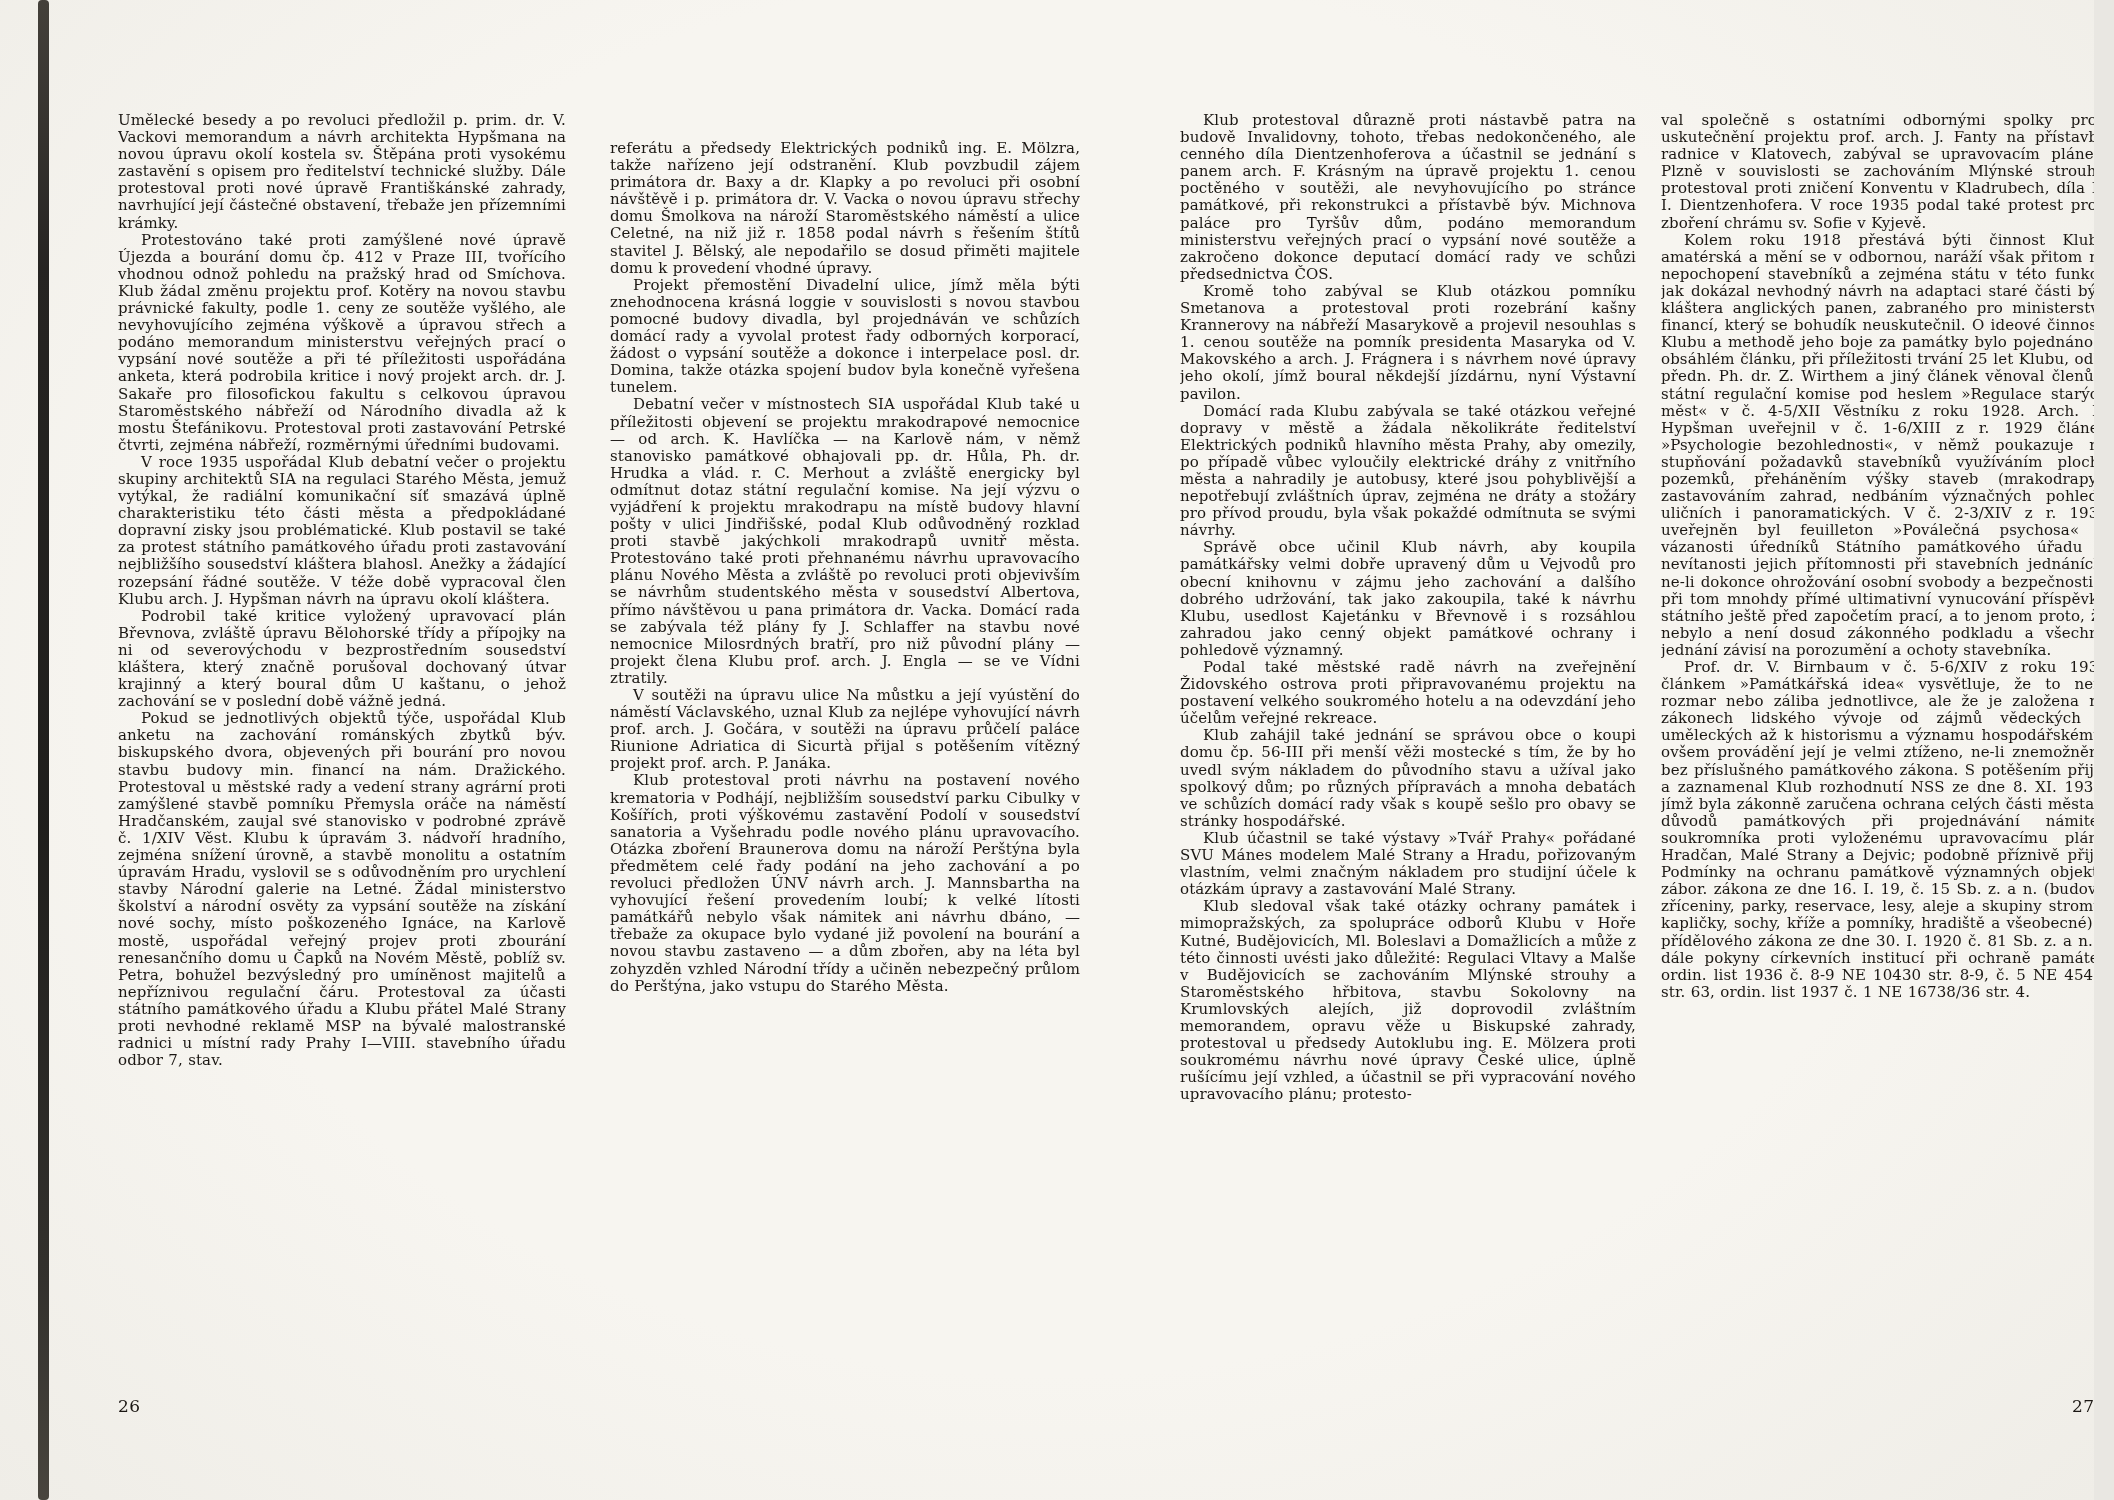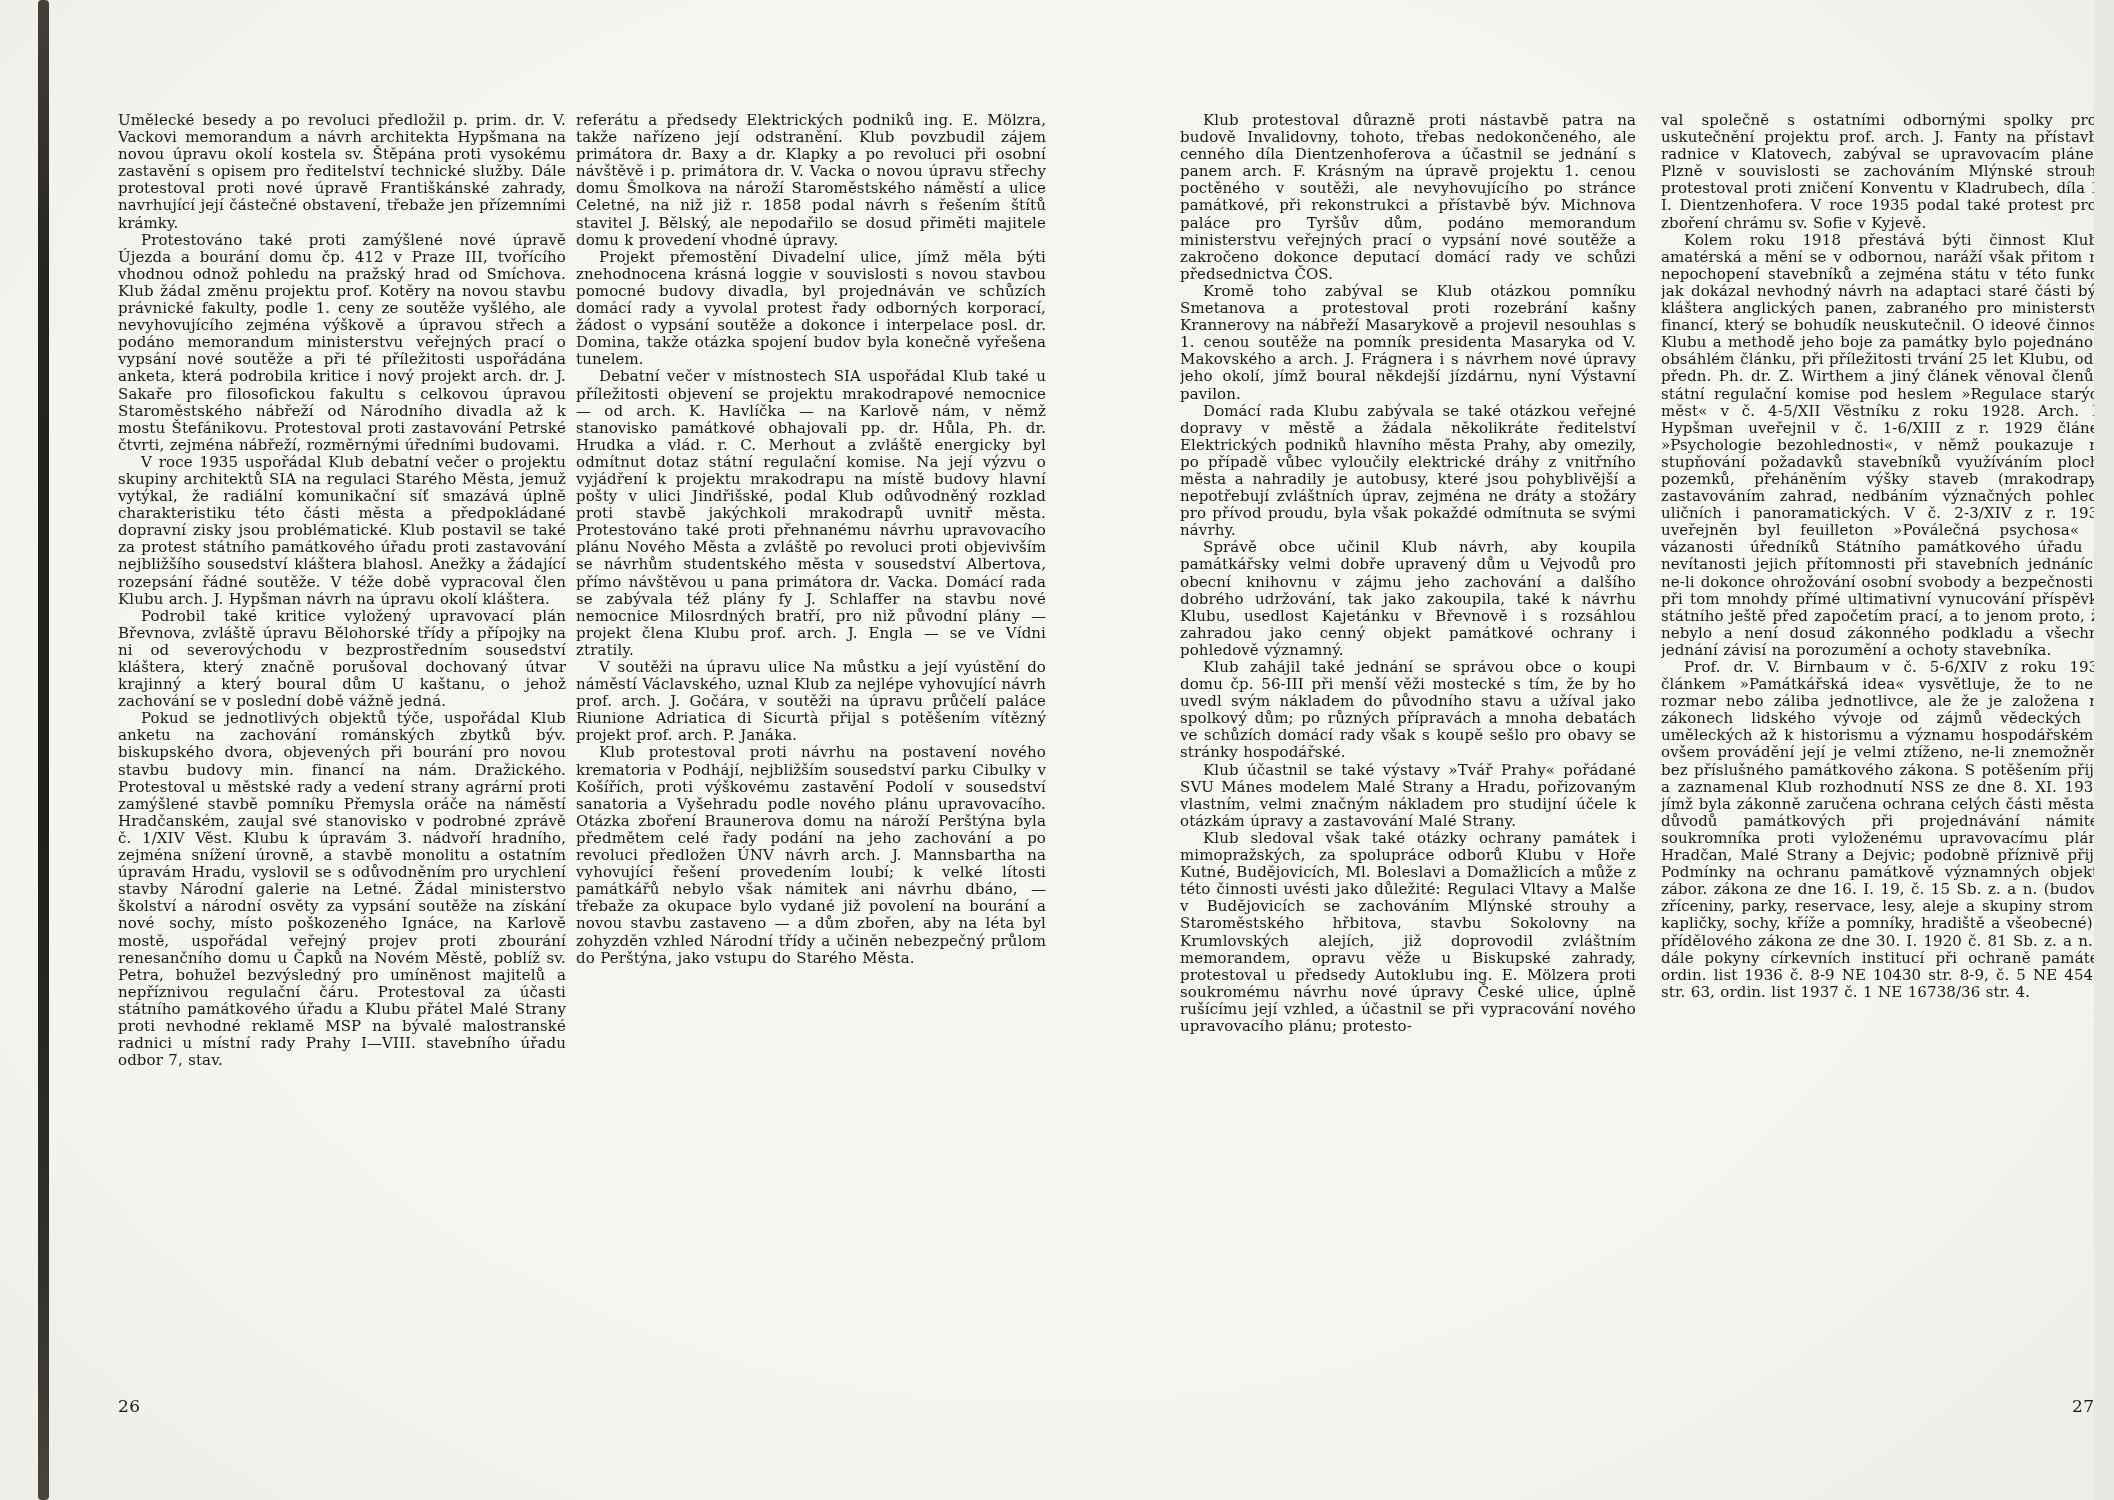--- a/index.html
+++ b/index.html
@@ -30,21 +30,21 @@
     overflow: hidden;
     font-size: 15px;
     line-height: 17.1px;
     text-align: justify;
     text-align-last: left;
     letter-spacing: 0.1px;
     word-spacing: 0.5px;
     hyphens: auto;
   }
   #lp-c1 { left: 118px;  width: 448px; }
-  #lp-c2 { left: 576px;  width: 470px; }
+  #lp-c2 { left: 610px;  width: 470px; margin-top: 28px; }
   #rp-c1 { left: 1180px; width: 456px; }
   #rp-c2 { left: 1661px; width: 447px; }
   .para { margin: 0; }
   .para.indent { text-indent: 23px; }
   .page-number {
     position: absolute;
     top: 1396px;
     font-size: 17px;
     font-weight: normal;
     letter-spacing: 0.5px;
@@ -76,20 +76,21 @@
       </div>
     <div class="page-number" id="pn-left">26</div>
   </section>
 
   <section>
     <div class="col" id="rp-c1" lang="cs">
         <p class="para indent">Klub protestoval důrazně proti nástavbě patra na budově Invalidovny, tohoto, třebas nedokončeného, ale cenného díla Dientzenhoferova a účastnil se jednání s panem arch. F. Krásným na úpravě projektu 1. cenou poctěného v soutěži, ale nevyhovujícího po stránce památkové, při rekonstrukci a přístavbě býv. Michnova paláce pro Tyršův dům, podáno memorandum ministerstvu veřejných prací o vypsání nové soutěže a zakročeno dokonce deputací domácí rady ve schůzi předsednictva ČOS.</p>
         <p class="para indent">Kromě toho zabýval se Klub otázkou pomníku Smetanova a protestoval proti rozebrání kašny Krannerovy na nábřeží Masarykově a projevil nesouhlas s 1. cenou soutěže na pomník presidenta Masaryka od V. Makovského a arch. J. Frágnera i s návrhem nové úpravy jeho okolí, jímž boural někdejší jízdárnu, nyní Výstavní pavilon.</p>
         <p class="para indent">Domácí rada Klubu zabývala se také otázkou veřejné dopravy v městě a žádala několikráte ředitelství Elektrických podniků hlavního města Prahy, aby omezily, po případě vůbec vyloučily elektrické dráhy z vnitřního města a nahradily je autobusy, které jsou pohyblivější a nepotřebují zvláštních úprav, zejména ne dráty a stožáry pro přívod proudu, byla však pokaždé odmítnuta se svými návrhy.</p>
         <p class="para indent">Správě obce učinil Klub návrh, aby koupila památkářsky velmi dobře upravený dům u Vejvodů pro obecní knihovnu v zájmu jeho zachování a dalšího dobrého udržování, tak jako zakoupila, také k návrhu Klubu, usedlost Kajetánku v Břevnově i s rozsáhlou zahradou jako cenný objekt památkové ochrany i pohledově významný.</p>
+        <p class="para indent">Podal také městské radě návrh na zveřejnění Židovského ostrova proti připravovanému projektu na postavení velkého soukromého hotelu a na odevzdání jeho účelům veřejné rekreace.</p>
         <p class="para indent">Klub zahájil také jednání se správou obce o koupi domu čp. 56-III při menší věži mostecké s tím, že by ho uvedl svým nákladem do původního stavu a užíval jako spolkový dům; po různých přípravách a mnoha debatách ve schůzích domácí rady však s koupě sešlo pro obavy se stránky hospodářské.</p>
         <p class="para indent">Klub účastnil se také výstavy »Tvář Prahy« pořádané SVU Mánes modelem Malé Strany a Hradu, pořizovaným vlastním, velmi značným nákladem pro studijní účele k otázkám úpravy a zastavování Malé Strany.</p>
         <p class="para indent">Klub sledoval však také otázky ochrany památek i mimopražských, za spolupráce odborů Klubu v Hoře Kutné, Budějovicích, Ml. Boleslavi a Domažlicích a může z této činnosti uvésti jako důležité: Regulaci Vltavy a Malše v Budějovicích se zachováním Mlýnské strouhy a Staroměstského hřbitova, stavbu Sokolovny na Krumlovských alejích, již doprovodil zvláštním memorandem, opravu věže u Biskupské zahrady, protestoval u předsedy Autoklubu ing. E. Mölzera proti soukromému návrhu nové úpravy České ulice, úplně rušícímu její vzhled, a účastnil se při vypracování nového upravovacího plánu; protesto-</p>
       </div>
     <div class="col" id="rp-c2" lang="cs">
         <p class="para">val společně s ostatními odbornými spolky proti uskutečnění projektu prof. arch. J. Fanty na přístavbu radnice v Klatovech, zabýval se upravovacím plánem Plzně v souvislosti se zachováním Mlýnské strouhy, protestoval proti zničení Konventu v Kladrubech, díla K. I. Dientzenhofera. V roce 1935 podal také protest proti zboření chrámu sv. Sofie v Kyjevě.</p>
         <p class="para indent">Kolem roku 1918 přestává býti činnost Klubu amatérská a mění se v odbornou, naráží však přitom na nepochopení stavebníků a zejména státu v této funkci, jak dokázal nevhodný návrh na adaptaci staré části býv. kláštera anglických panen, zabraného pro ministerstvo financí, který se bohudík neuskutečnil. O ideové činnosti Klubu a methodě jeho boje za památky bylo pojednáno v obsáhlém článku, při příležitosti trvání 25 let Klubu, odb. předn. Ph. dr. Z. Wirthem a jiný článek věnoval členům státní regulační komise pod heslem »Regulace starých měst« v č. 4-5/XII Věstníku z roku 1928. Arch. B. Hypšman uveřejnil v č. 1-6/XIII z r. 1929 článek »Psychologie bezohlednosti«, v němž poukazuje na stupňování požadavků stavebníků využíváním plochy pozemků, přeháněním výšky staveb (mrakodrapy), zastavováním zahrad, nedbáním význačných pohledů uličních i panoramatických. V č. 2-3/XIV z r. 1930 uveřejněn byl feuilleton »Poválečná psychosa« o vázanosti úředníků Státního památkového úřadu a nevítanosti jejich přítomnosti při stavebních jednáních, ne-li dokonce ohrožování osobní svobody a bezpečnosti a při tom mnohdy přímé ultimativní vynucování příspěvku státního ještě před započetím prací, a to jenom proto, že nebylo a není dosud zákonného podkladu a všechno jednání závisí na porozumění a ochoty stavebníka.</p>
         <p class="para indent">Prof. dr. V. Birnbaum v č. 5-6/XIV z roku 1931 článkem »Památkářská idea« vysvětluje, že to není rozmar nebo záliba jednotlivce, ale že je založena na zákonech lidského vývoje od zájmů vědeckých a uměleckých až k historismu a významu hospodářskému, ovšem provádění její je velmi ztíženo, ne-li znemožněno bez příslušného památkového zákona. S potěšením přijal a zaznamenal Klub rozhodnutí NSS ze dne 8. XI. 1933, jímž byla zákonně zaručena ochrana celých části města z důvodů památkových při projednávání námitek soukromníka proti vyloženému upravovacímu plánu Hradčan, Malé Strany a Dejvic; podobně příznivě přijal Podmínky na ochranu památkově významných objektů zábor. zákona ze dne 16. I. 19, č. 15 Sb. z. a n. (budovy, zříceniny, parky, reservace, lesy, aleje a skupiny stromů, kapličky, sochy, kříže a pomníky, hradiště a všeobecné) a přídělového zákona ze dne 30. I. 1920 č. 81 Sb. z. a n. a dále pokyny církevních institucí při ochraně památek ordin. list 1936 č. 8-9 NE 10430 str. 8-9, č. 5 NE 4547- str. 63, ordin. list 1937 č. 1 NE 16738/36 str. 4.</p>
       </div>
     <div class="page-number" id="pn-right">27</div>

